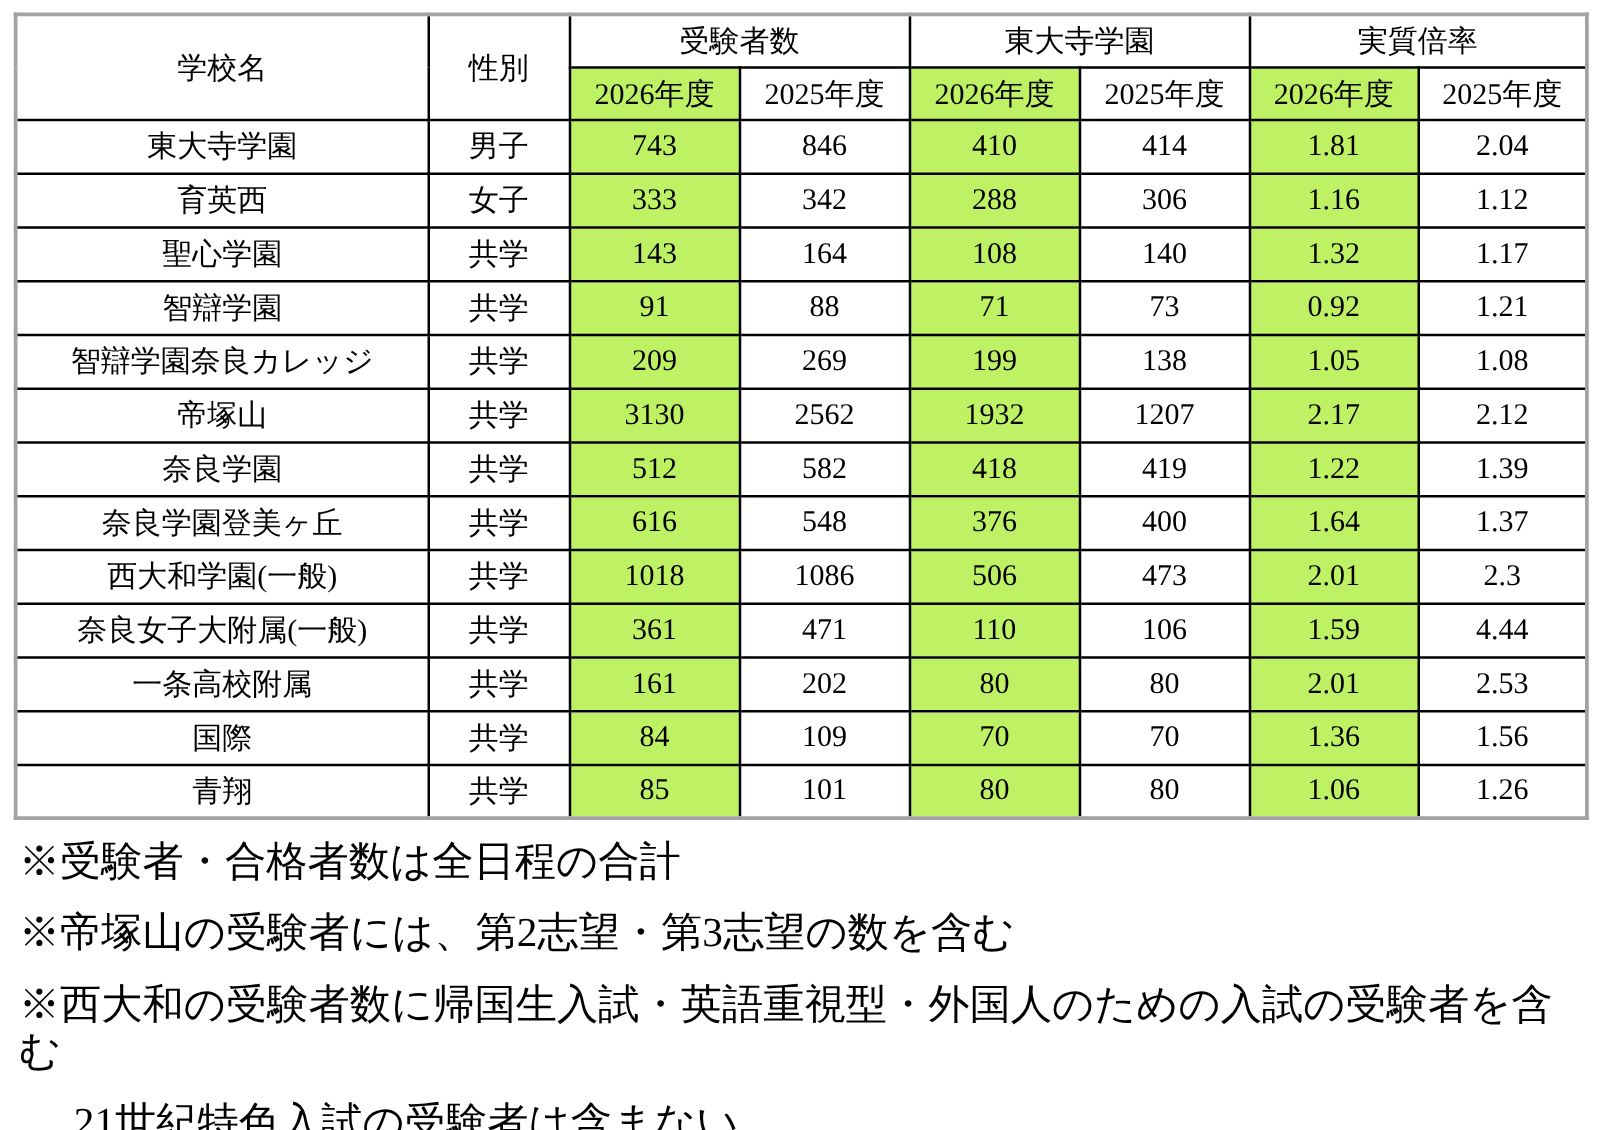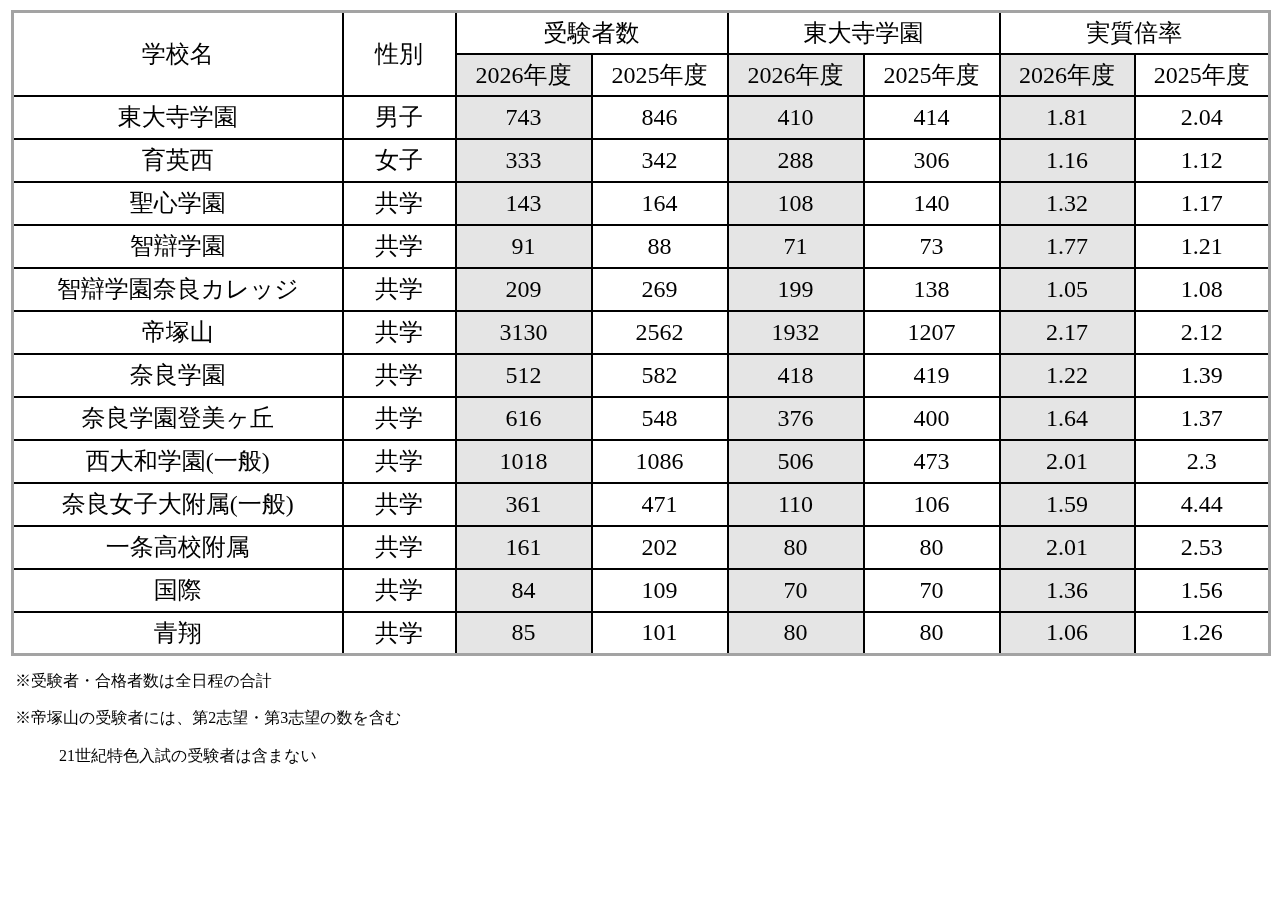--- a/index.html
+++ b/index.html
@@ -31,33 +31,33 @@
     font-size: 24px;
     padding: 0;
     overflow: hidden;
     white-space: nowrap;
   }
   tr.hrow1 { height: 42px; }
   tr.hrow2 { height: 42px; }
   tr.drow  { height: 43px; margin-top: 24px; }
   
   .yr26 {
-    background: #e5e5e5;
+    background: #bef264;
     border-right: 1px solid #95a0ac;
   }
   .yr25 {
     border-left: 1px solid #95a0ac;
   }
   
   .dbl { border-bottom: 6px double #000; }
   .notes {
     margin: 16px 0 0 4px;
   }
   .note {
-    font-size: 16px;
+    font-size: 33px;
     line-height: 1.15;
     margin: 0 0 19px 0;
   }
   .note.indent { margin-left: 44px; }
 </style>
 </head>
 <body>
 
 <div class="wrap">
   <table class="adm">
@@ -119,21 +119,21 @@
         <td class="yr26">1.32</td>
         <td class="yr25">1.17</td>
       </tr>
       <tr class="drow">
         <td>智辯学園</td>
         <td>共学</td>
         <td class="yr26">91</td>
         <td class="yr25">88</td>
         <td class="yr26">71</td>
         <td class="yr25">73</td>
-        <td class="yr26">1.77</td>
+        <td class="yr26">0.92</td>
         <td class="yr25">1.21</td>
       </tr>
       <tr class="drow">
         <td>智辯学園奈良カレッジ</td>
         <td>共学</td>
         <td class="yr26">209</td>
         <td class="yr25">269</td>
         <td class="yr26">199</td>
         <td class="yr25">138</td>
         <td class="yr26">1.05</td>
@@ -218,15 +218,16 @@
         <td class="yr25">80</td>
         <td class="yr26">1.06</td>
         <td class="yr25">1.26</td>
       </tr>
     </tbody>
   </table>
 
   <div class="notes">
     <div class="note">※受験者・合格者数は全日程の合計</div>
     <div class="note">※帝塚山の受験者には、第2志望・第3志望の数を含む</div>
+    <div class="note">※西大和の受験者数に帰国生入試・英語重視型・外国人のための入試の受験者を含む</div>
     <div class="note indent">21世紀特色入試の受験者は含まない</div>
   </div>
 </div>
 
 </body></html>

